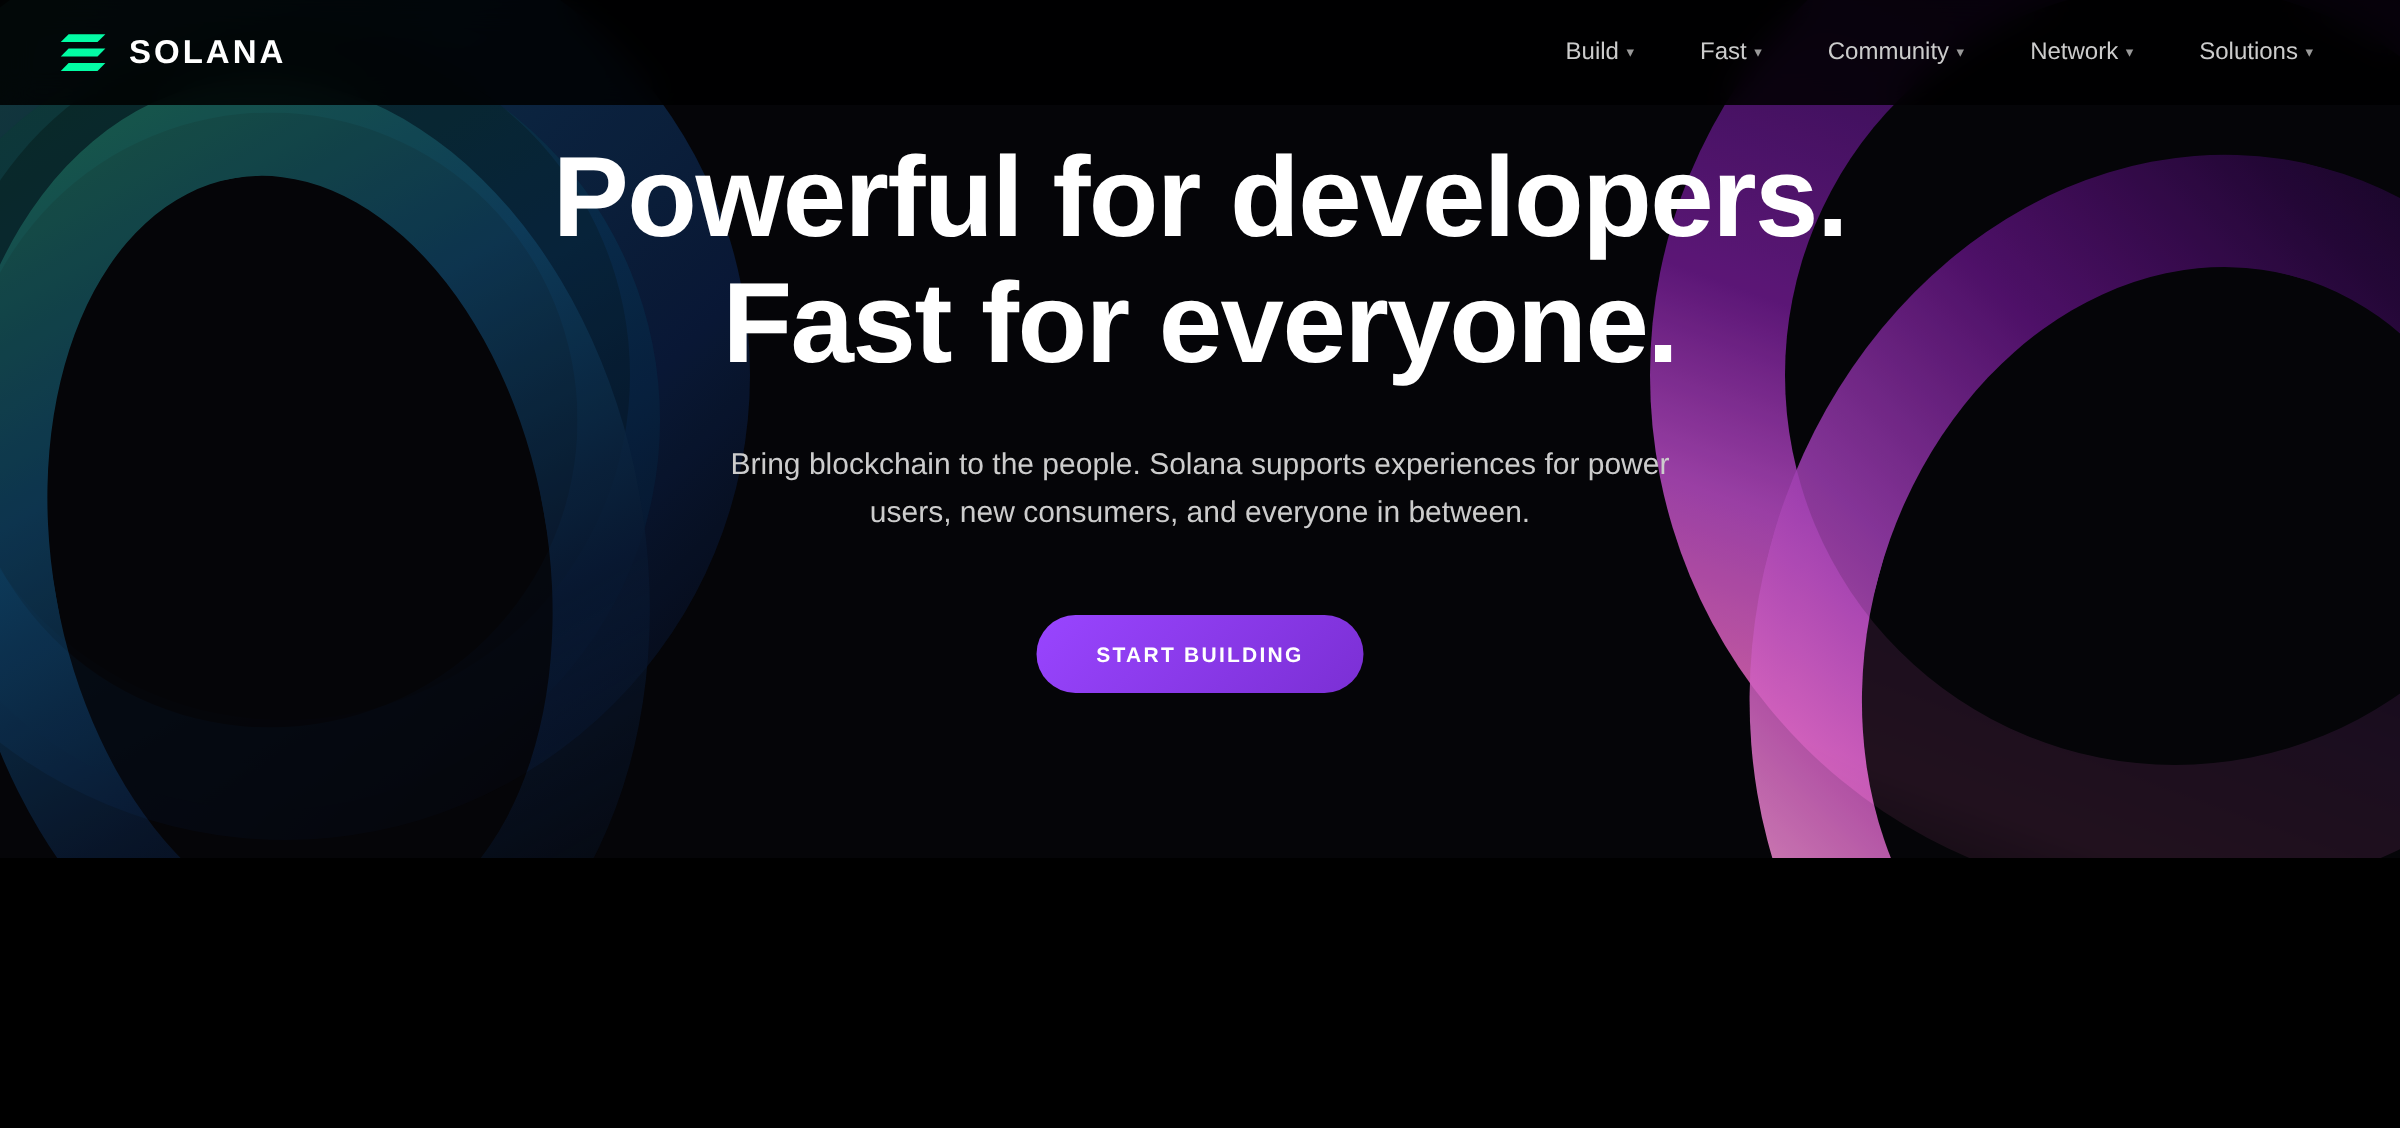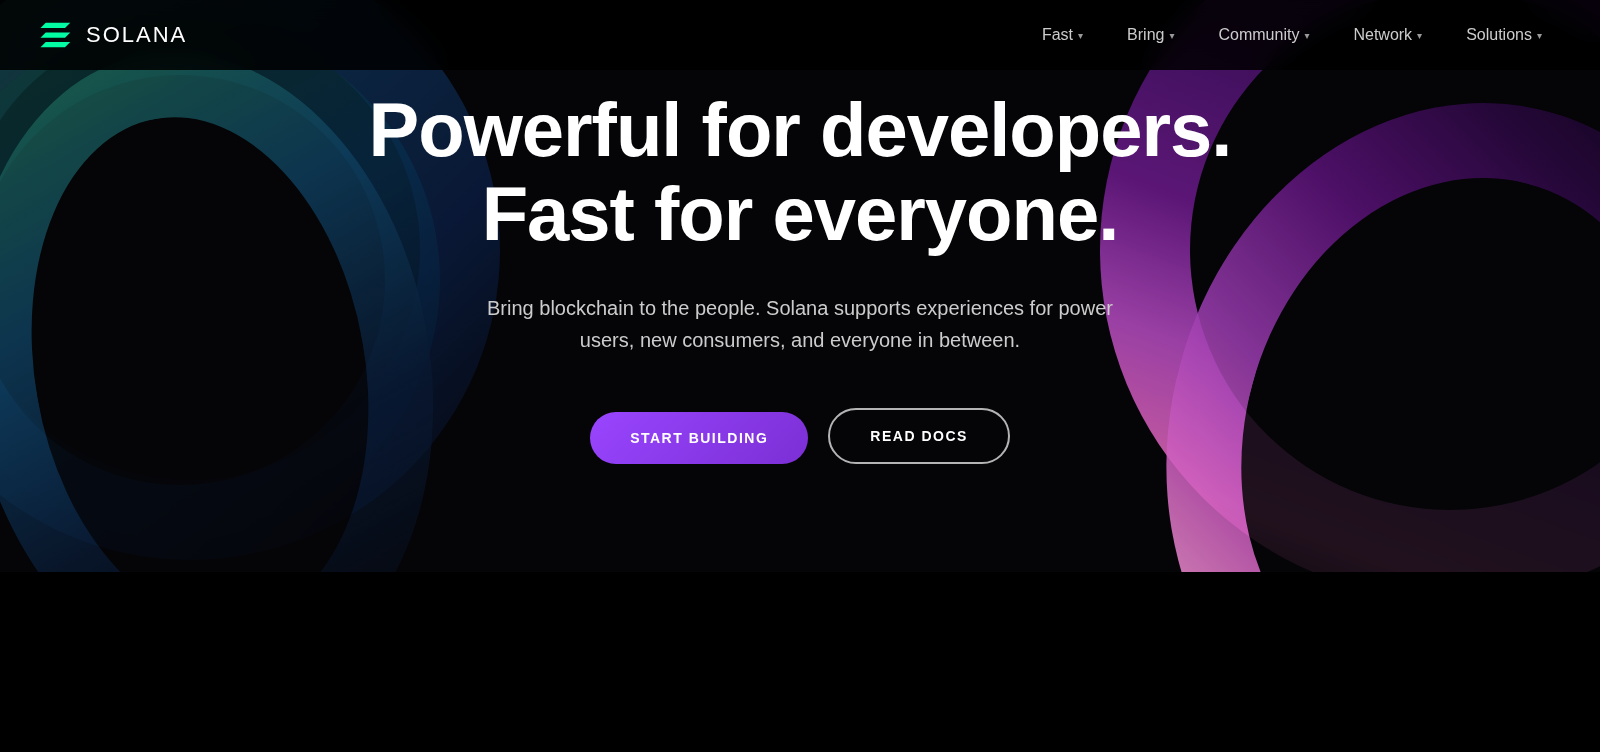--- a/index.html
+++ b/index.html
@@ -38,21 +38,21 @@
       gap: 10px;
     }
 
     .logo-icon {
       width: 36px;
       height: 28px;
     }
 
     .logo-text {
       font-size: 22px;
-      font-weight: 400;
+      font-weight: 700;
       color: #fff;
       letter-spacing: 2px;
       text-transform: uppercase;
     }
 
     .nav-links {
       display: flex;
       align-items: center;
       gap: 8px;
     }
@@ -264,25 +264,25 @@
           <stop offset="0%" stop-color="#00ffa3"></stop>
           <stop offset="100%" stop-color="#dc1fff"></stop>
         </linearGradient>
       </defs>
     </svg>
     <span class="logo-text">SOLANA</span>
   </div>
 
   <div class="nav-links">
     <div class="nav-item">
+      <span>Build</span>
+      <span class="chevron">▾</span>
+    </div>
+    <div class="nav-item">
       <span>Fast</span>
-      <span class="chevron">▾</span>
-    </div>
-    <div class="nav-item">
-      <span>Bring</span>
       <span class="chevron">▾</span>
     </div>
     <div class="nav-item">
       <span>Community</span>
       <span class="chevron">▾</span>
     </div>
     <div class="nav-item">
       <span>Network</span>
       <span class="chevron">▾</span>
     </div>
@@ -302,17 +302,16 @@
   <div class="arc-right"></div>
 
   <div class="hero-content">
     <h1 class="hero-title">
       <span>Powerful for developers.</span><br>
       <span>Fast for everyone.</span>
     </h1>
     <p class="hero-subtitle">Bring blockchain to the people. Solana supports experiences for power users, new consumers, and everyone in between.</p>
     <div class="hero-buttons">
       <button class="btn-start">START BUILDING</button>
-      <button class="btn-docs">READ DOCS</button>
     </div>
   </div>
 
 </section>
 
 </body></html>

